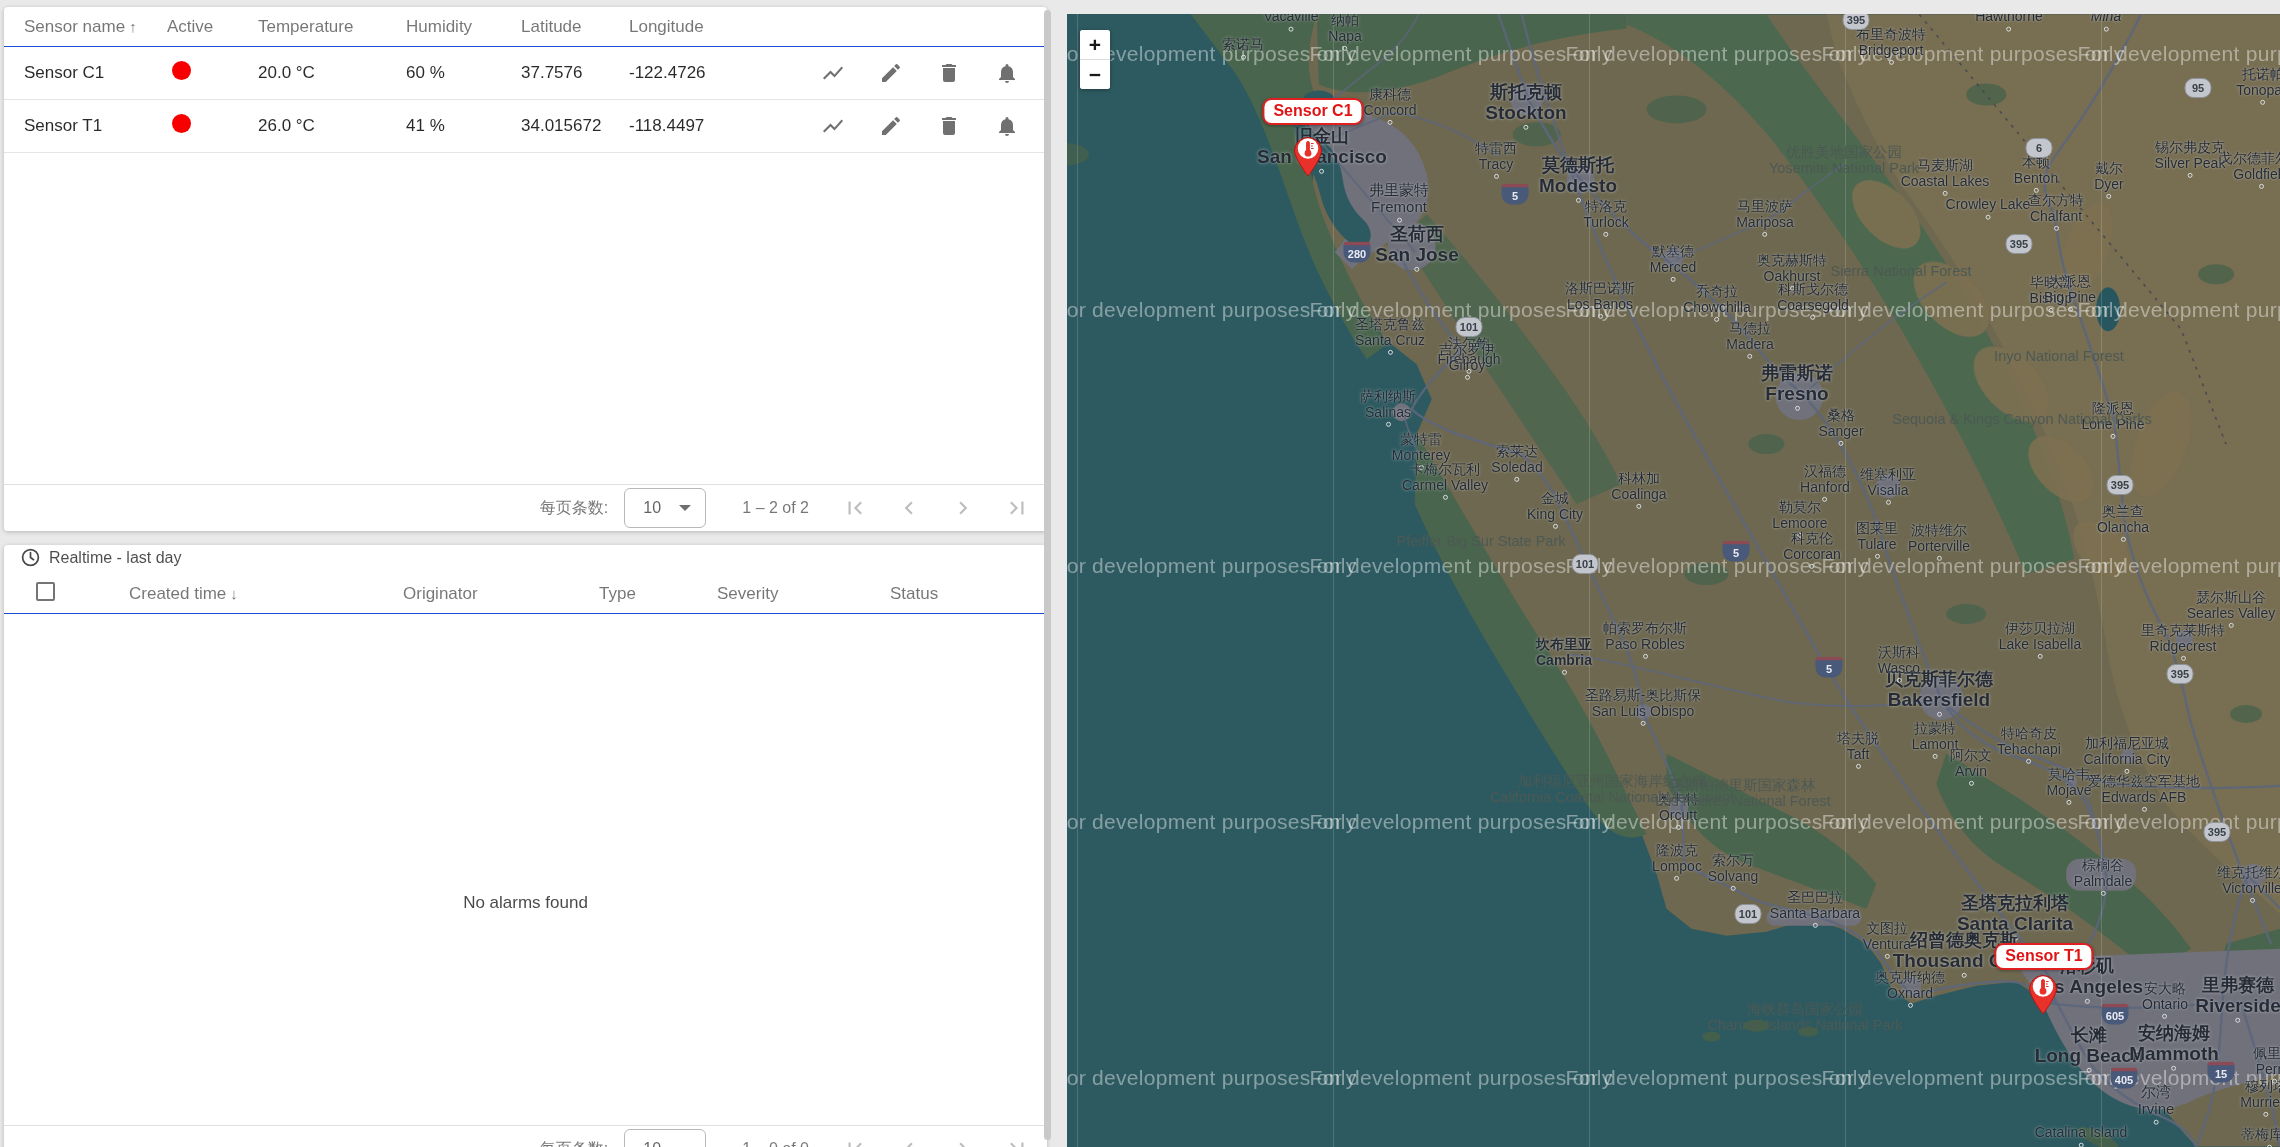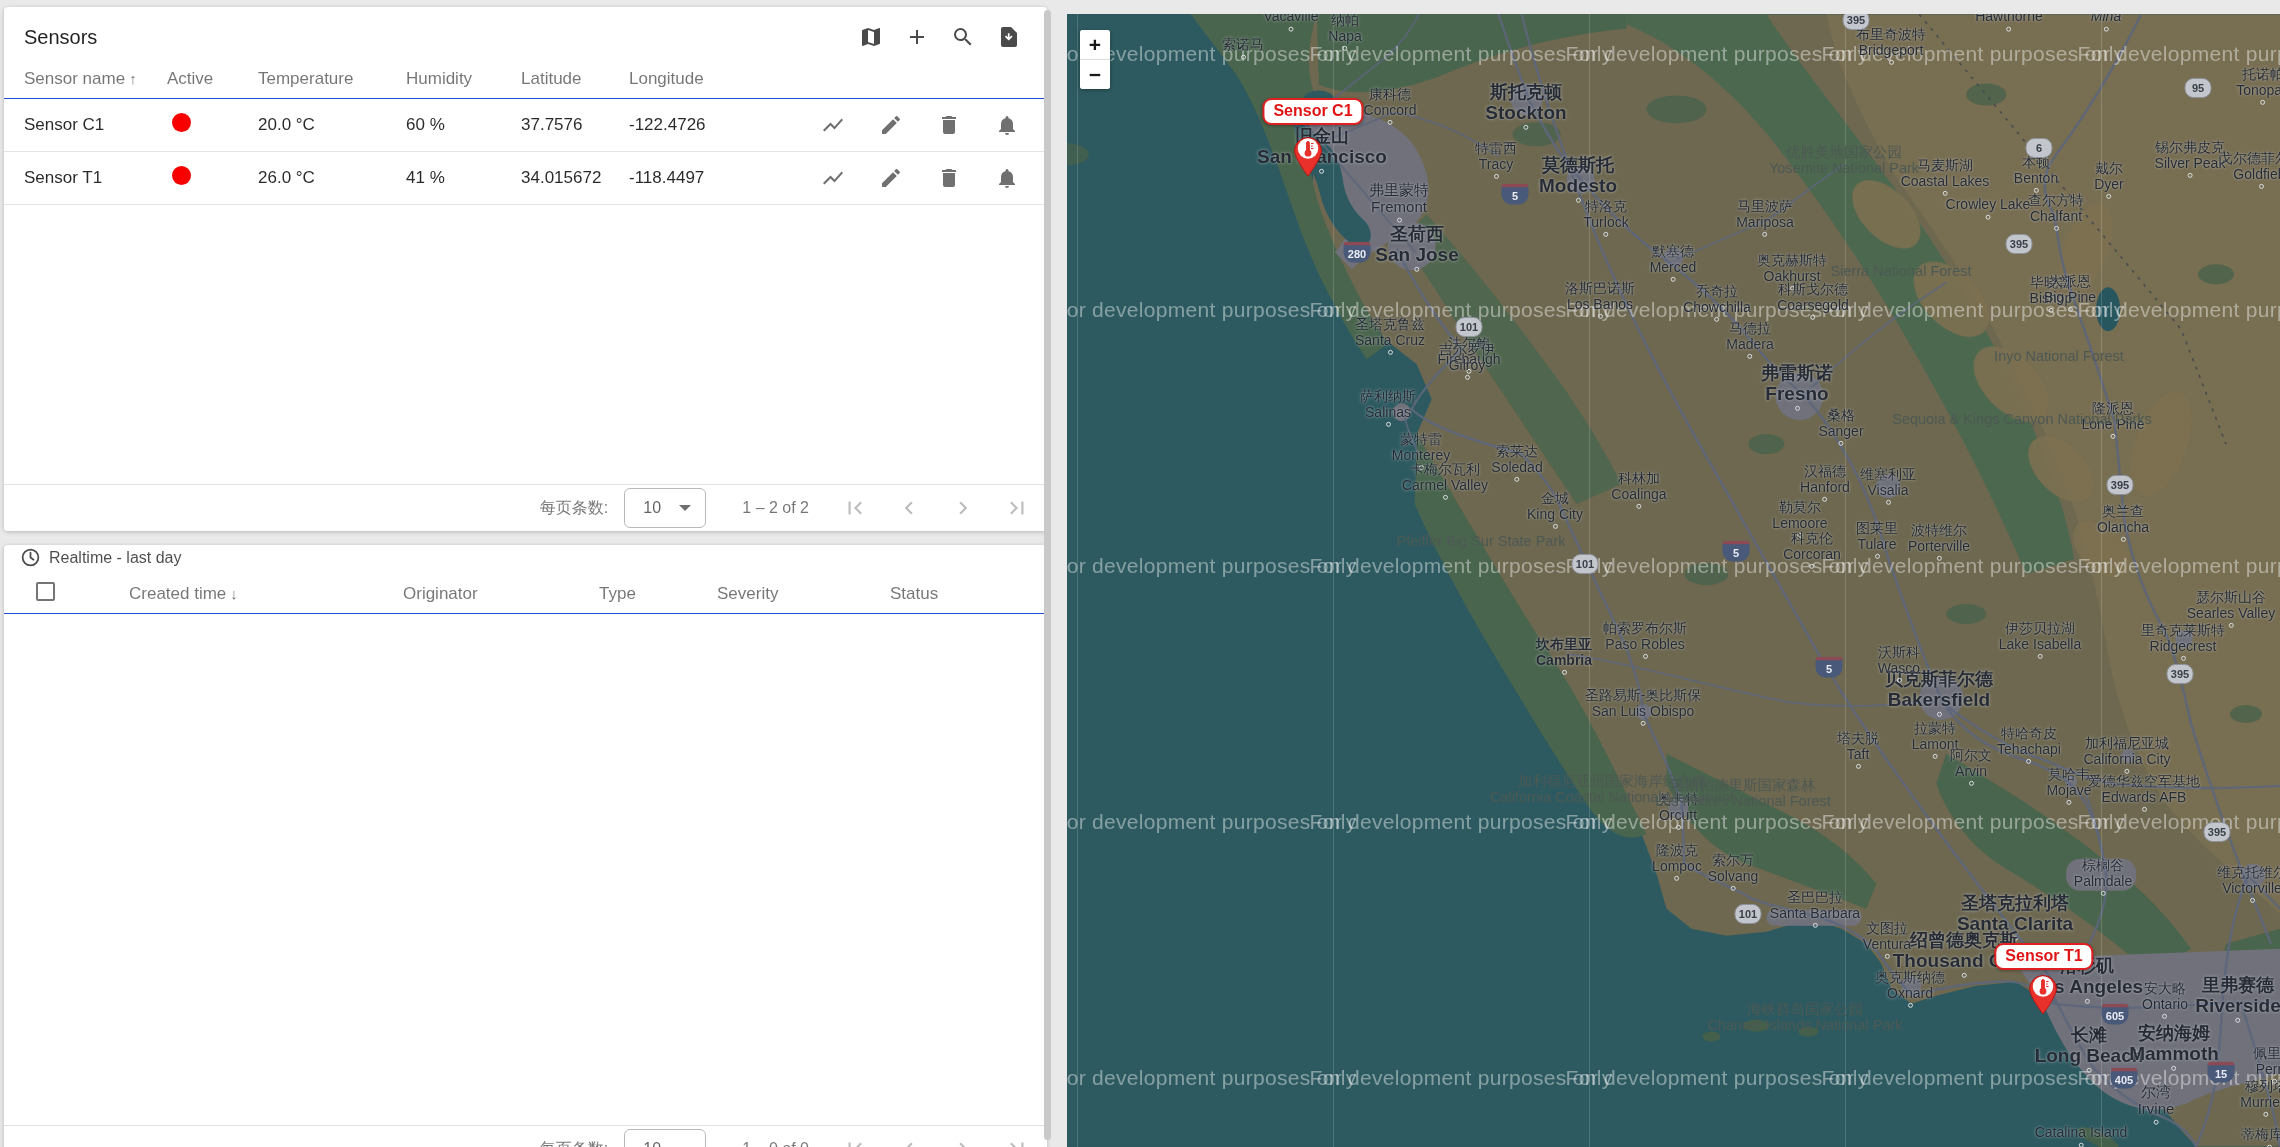--- a/index.html
+++ b/index.html
@@ -83,46 +83,20 @@
 
   
   .marker { position:absolute; z-index:30; transform:translate(-50%,0); }
   .marker-badge { display:inline-block; background:#fff; border:2.5px solid #e02020; border-radius:9px; padding:2px 9px 3px; color:#e01414; font-weight:bold; font-size:16px; white-space:nowrap; box-shadow:0 1px 3px rgba(0,0,0,.3); }
   .marker-pin { position:absolute; transform:translate(-50%,0); z-index:29; }
 </style>
 </head>
 <body>
 
 <div class="card" id="sensors-card">
-  <div class="card-header">
-    <span class="card-title">Sensors</span>
-    <div class="toolbar">
-      <button class="icon-btn">
-        <svg viewBox="0 0 24 24">
-            <path d="M20.5 3l-.16.03L15 5.1 9 3 3.36 4.9c-.21.07-.36.25-.36.48V20.5c0 .28.22.5.5.5l.16-.03L9 18.9l6 2.1 5.64-1.9c.21-.07.36-.25.36-.48V3.5c0-.28-.22-.5-.5-.5zM15 19l-6-2.11V5l6 2.11V19z"></path>
-          </svg>
-      </button>
-      <button class="icon-btn">
-        <svg viewBox="0 0 24 24">
-            <path d="M19 13h-6v6h-2v-6H5v-2h6V5h2v6h6v2z"></path>
-          </svg>
-      </button>
-      <button class="icon-btn">
-        <svg viewBox="0 0 24 24">
-            <path d="M15.5 14h-.79l-.28-.27A6.47 6.47 0 0 0 16 9.5 6.5 6.5 0 1 0 9.5 16c1.61 0 3.09-.59 4.23-1.57l.27.28v.79l5 4.99L20.49 19l-4.99-5zm-6 0C7.01 14 5 11.99 5 9.5S7.01 5 9.5 5 14 7.01 14 9.5 11.99 14 9.5 14z"></path>
-          </svg>
-      </button>
-      <button class="icon-btn">
-        <svg viewBox="0 0 24 24">
-            <path d="M14 2H6a2 2 0 0 0-2 2v16a2 2 0 0 0 2 2h12a2 2 0 0 0 2-2V8l-6-6z"></path>
-            <path fill="#fff" d="M10 16.5l4.5-4.5-1.4-1.4-2.1 2.1V8h-2v4.7l-2.1-2.1L5.5 12z" transform="translate(3.2 1.5) scale(0.85)"></path>
-          </svg>
-      </button>
-    </div>
-  </div>
 
   <div class="thead">
     <div class="th s-name"><span>Sensor name</span><span class="sort-arrow">↑</span></div>
     <div class="th s-active">Active</div>
     <div class="th s-temp">Temperature</div>
     <div class="th s-hum">Humidity</div>
     <div class="th s-lat">Latitude</div>
     <div class="th s-lon">Longitude</div>
     <div class="th s-actions"></div>
   </div>
@@ -235,20 +209,23 @@
 
   <div class="thead">
     <div class="th a-check"><span class="checkbox"></span></div>
     <div class="th a-created"><span>Created time</span><span class="sort-arrow">↓</span></div>
     <div class="th a-orig">Originator</div>
     <div class="th a-type">Type</div>
     <div class="th a-sev">Severity</div>
     <div class="th a-status">Status</div>
   </div>
 
+  <div class="empty-area">
+    <span class="empty-text">No alarms found</span>
+  </div>
 
   <div class="paginator">
     <span class="pp-label">每页条数:</span>
     <div class="page-size">
       <span>10</span>
     </div>
     <span class="range">1 – 0 of 0</span>
     <div class="pager-btns">
       <button class="icon-btn">
           <svg viewBox="0 0 24 24">

